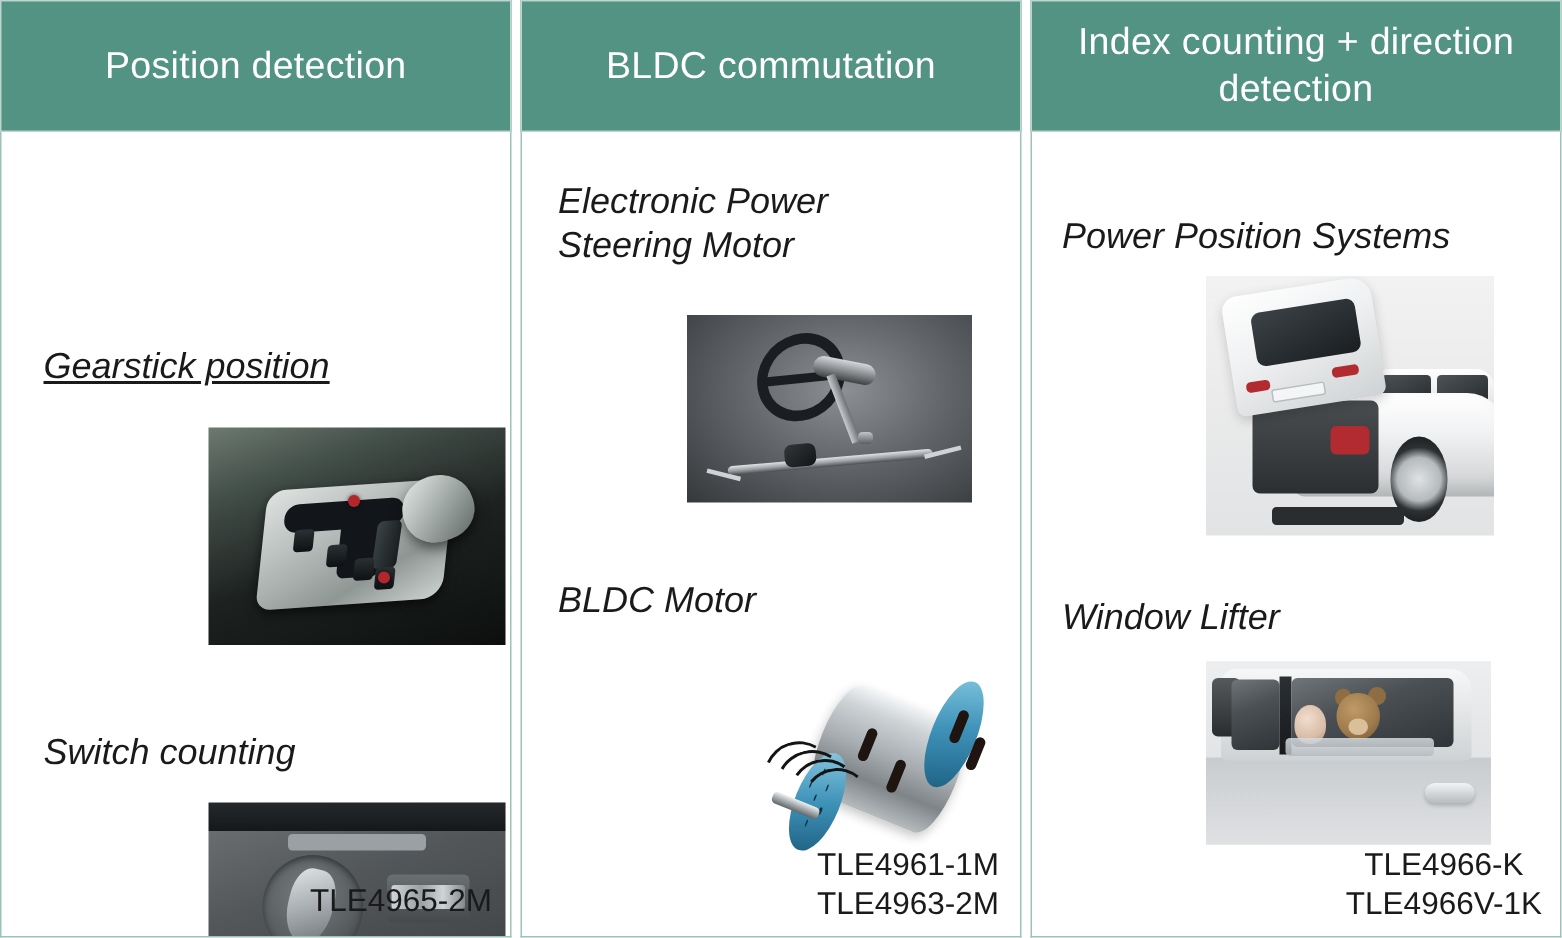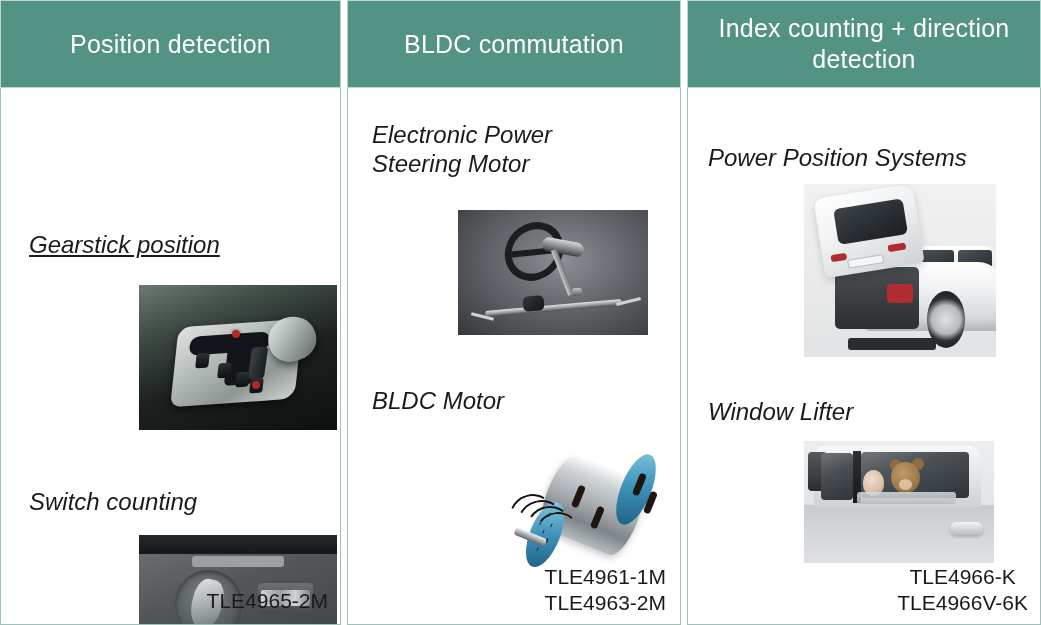--- a/index.html
+++ b/index.html
@@ -518,17 +518,17 @@
         <div class="wl-bear-ear" style="left:45%; top:15%;"></div>
         <div class="wl-bear-ear" style="left:57%; top:14%;"></div>
         <div class="wl-bear-head"></div>
         <div class="wl-bear-muz"></div>
         <div style="position:absolute;left:28%;top:42%;width:52%;height:10%;
              background:linear-gradient(#d6dcdf,#b4bbbf);border-radius:3px;opacity:.85;"></div>
         <div class="wl-handle"></div>
       </div>
 
       <div class="partnum" style="right:12px; bottom:8px;">TLE4966-K
-TLE4966V-6K</div>
+TLE4966V-1K</div>
     </div>
   </div>
 
 </div>
 
 </body></html>

